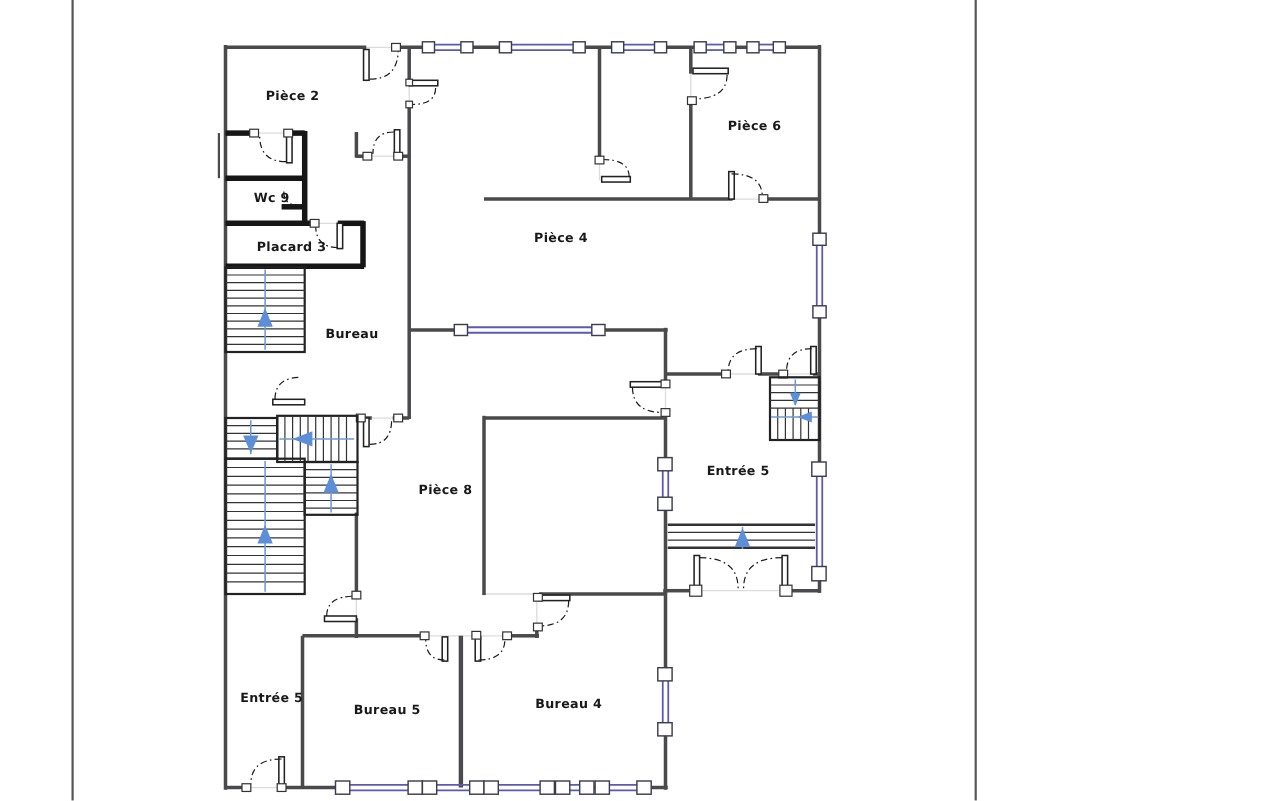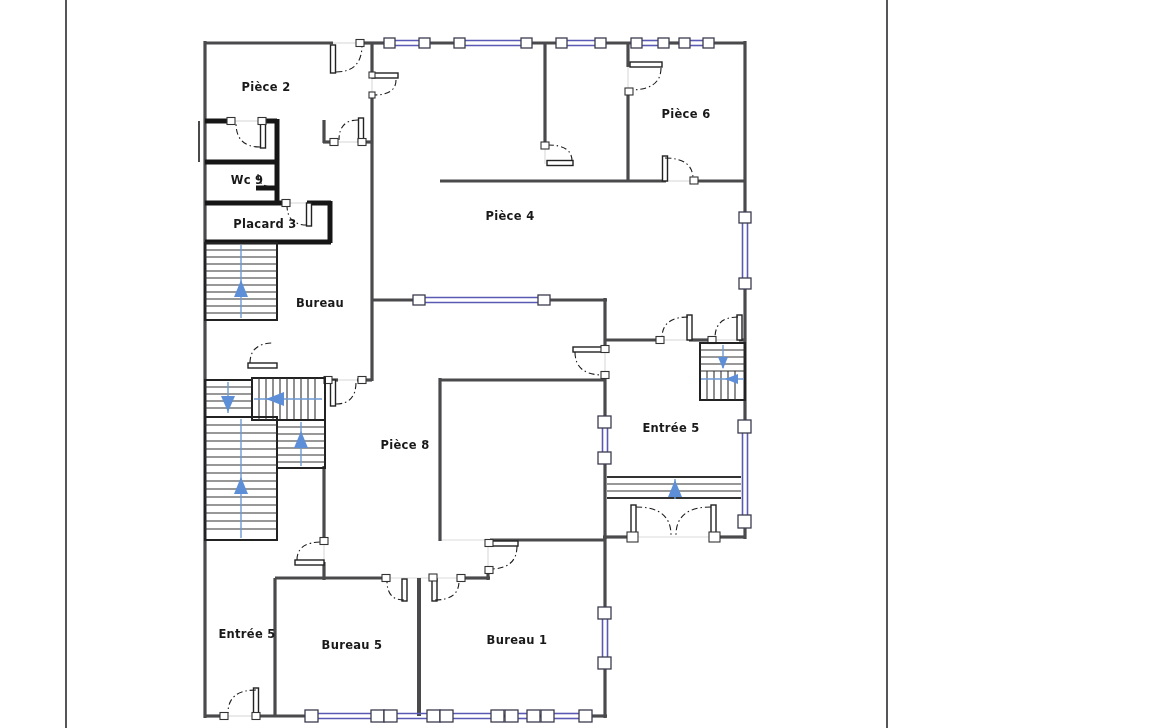--- a/index.html
+++ b/index.html
@@ -430,14 +430,14 @@
   <div class="room-label" style="left:266px;top:87px">Pièce 2</div>
   <div class="room-label" style="left:247px;top:180px">Wc 9</div>
   <div class="room-label" style="left:265px;top:224px">Placard 3</div>
   <div class="room-label" style="left:320px;top:303px">Bureau</div>
   <div class="room-label" style="left:510px;top:216px">Pièce 4</div>
   <div class="room-label" style="left:686px;top:114px">Pièce 6</div>
   <div class="room-label" style="left:405px;top:445px">Pièce 8</div>
   <div class="room-label" style="left:671px;top:428px">Entrée 5</div>
   <div class="room-label" style="left:247px;top:634px">Entrée 5</div>
   <div class="room-label" style="left:352px;top:645px">Bureau 5</div>
-  <div class="room-label" style="left:517px;top:640px">Bureau 1</div>
+  <div class="room-label" style="left:517px;top:640px">Bureau 4</div>
 </div>
 
 </body></html>

